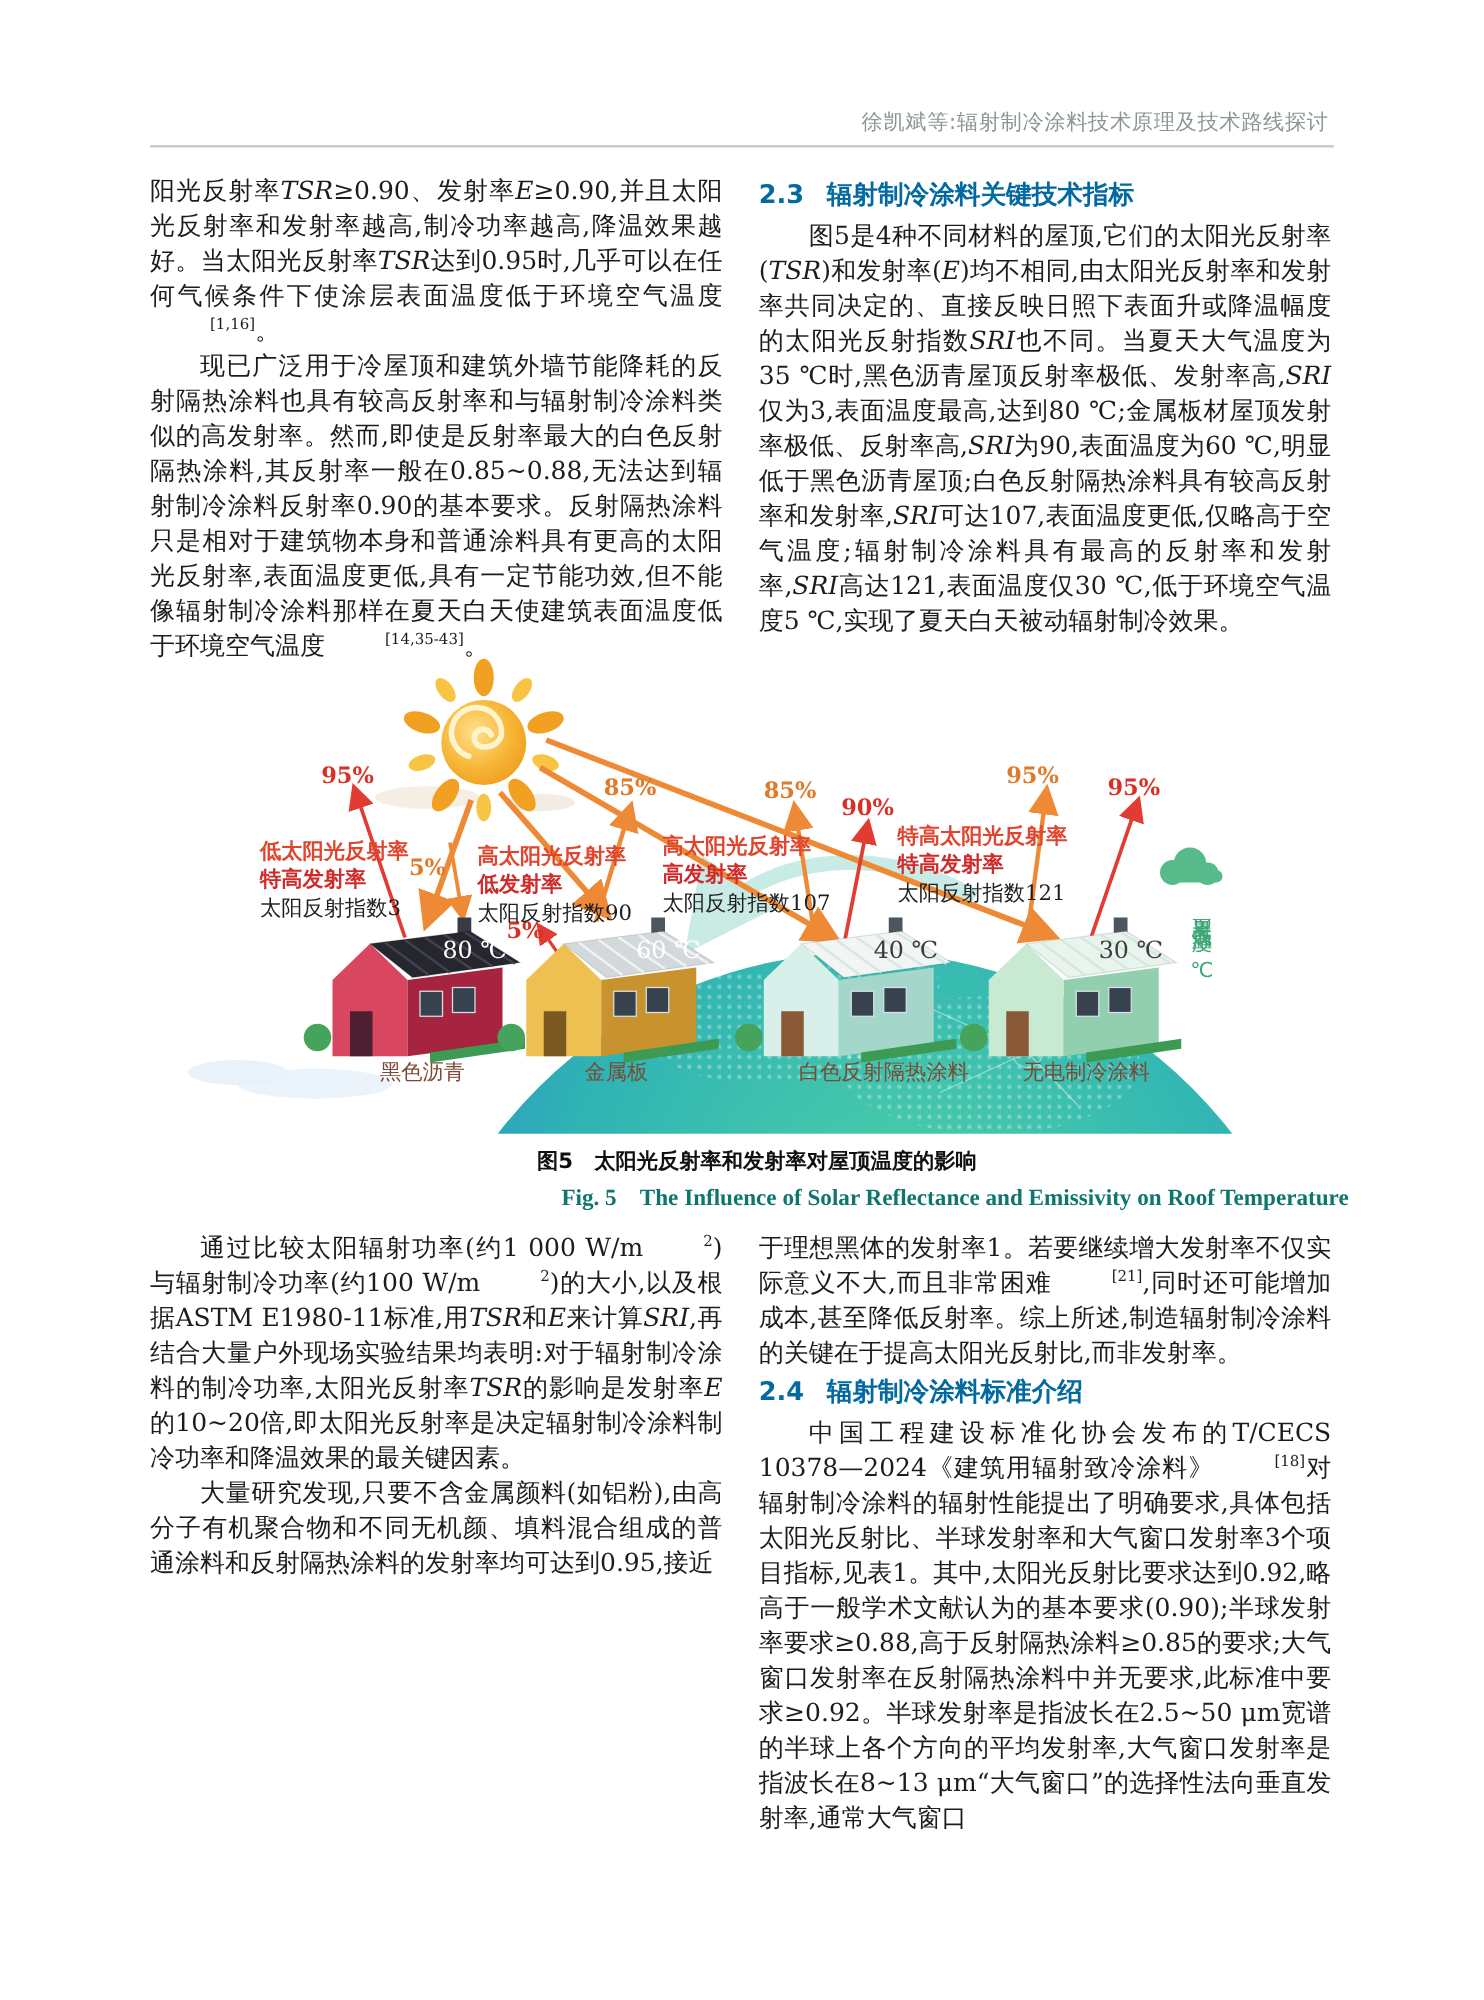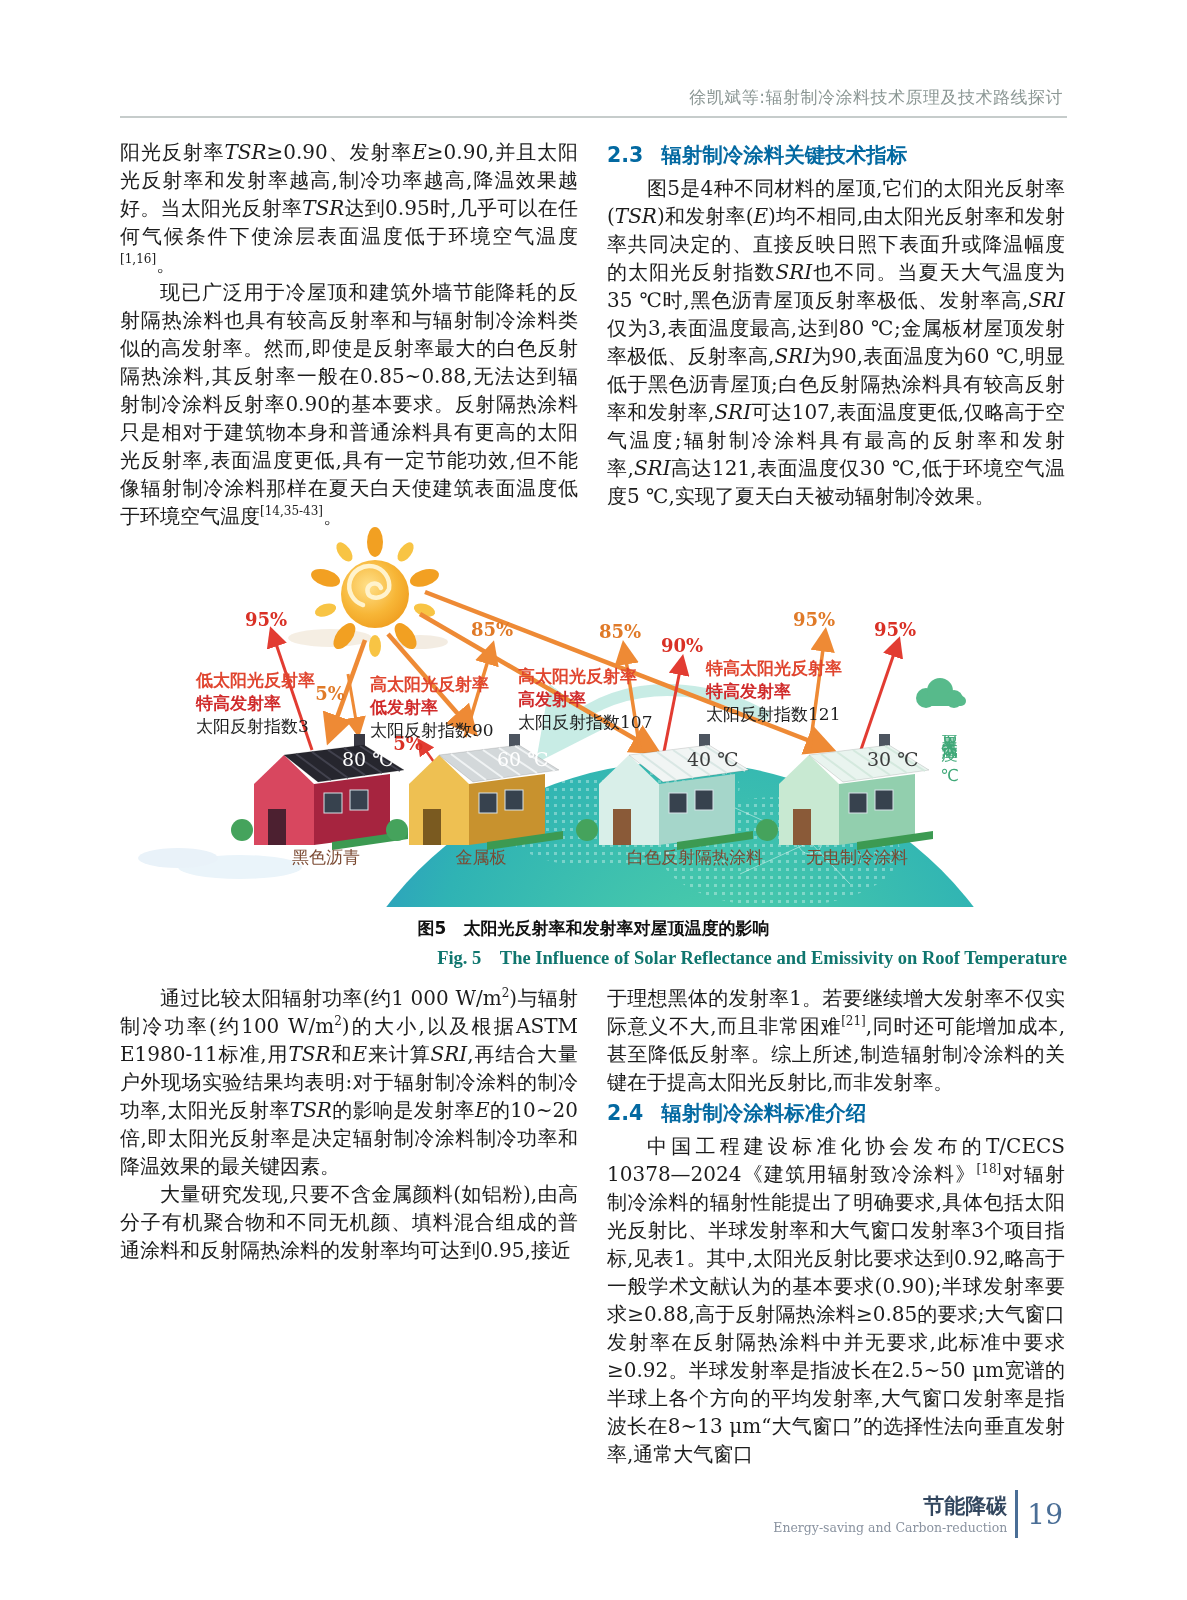--- a/index.html
+++ b/index.html
@@ -7,26 +7,26 @@
         font-family:"DejaVu Serif","Liberation Serif",serif;color:#1c1c1c;}
   .running-head{position:absolute;top:86px;right:124px;font-family:"DejaVu Sans","Liberation Sans",sans-serif;
         font-size:17px;color:#8b9794;letter-spacing:.5px;}
   .head-rule{position:absolute;top:116px;left:120px;width:947px;height:2px;background:#c6cccb;}
   .cols{position:absolute;left:120px;display:flex;gap:29px;}
   #cols-top{top:138px;}
   #cols-bottom{top:984px;}
   .col{width:458px;font-size:20px;line-height:28px;text-align:justify;}
   p.body-p{margin:0;text-indent:2em;}
   p.body-p.no-indent{text-indent:0;}
-  sup{font-size:12px;line-height:0;vertical-align:super;}
+  sup{font-size:12px;line-height:0;vertical-align:super;margin-left:48px;}
   i{font-style:italic;}
   .sec-head{margin:3px 0 5px 0;font-family:"DejaVu Sans","Liberation Sans",sans-serif;
         font-size:20.5px;font-weight:bold;color:#0369a1;text-indent:0;line-height:28px;}
   .sec-head .sec-num{margin-right:18px;}
-  .figure-wrap{position:absolute;left:120px;top:522px;width:947px;}
+  .figure-wrap{position:absolute;left:132px;top:522px;width:947px;}
   .fig-caption-cn{text-align:center;font-family:"DejaVu Sans","Liberation Sans",sans-serif;
         font-weight:bold;font-size:17px;color:#101010;margin-top:6px;}
   .fig-caption-en{text-align:right;font-family:Liberation Serif, serif;
         font-weight:bold;font-size:18.5px;color:#0f766e;margin-top:5px;}
   .ambient-vertical{position:absolute;left:818px;top:200px;height:175px;
         writing-mode:vertical-rl;font-family:"DejaVu Sans","Liberation Sans",sans-serif;
         font-size:16.5px;letter-spacing:2px;color:#3fa878;}
   .footer{position:absolute;top:1490px;right:124px;display:flex;align-items:center;}
   .footer-titles{text-align:right;}
   .footer-cn{font-family:"DejaVu Sans","Liberation Sans",sans-serif;font-weight:bold;
@@ -284,22 +284,14 @@
       <p class="body-p">通过比较太阳辐射功率(约1 000 W/m<sup>2</sup>)与辐射制冷功率(约100 W/m<sup>2</sup>)的大小,以及根据ASTM E1980-11标准,用<i>TSR</i>和<i>E</i>来计算<i>SRI</i>,再结合大量户外现场实验结果均表明:对于辐射制冷涂料的制冷功率,太阳光反射率<i>TSR</i>的影响是发射率<i>E</i>的10~20倍,即太阳光反射率是决定辐射制冷涂料制冷功率和降温效果的最关键因素。</p>
       <p class="body-p">大量研究发现,只要不含金属颜料(如铝粉),由高分子有机聚合物和不同无机颜、填料混合组成的普通涂料和反射隔热涂料的发射率均可达到0.95,接近</p>
     </div>
     <div class="col">
       <p class="body-p no-indent">于理想黑体的发射率1。若要继续增大发射率不仅实际意义不大,而且非常困难<sup>[21]</sup>,同时还可能增加成本,甚至降低反射率。综上所述,制造辐射制冷涂料的关键在于提高太阳光反射比,而非发射率。</p>
       <p class="sec-head"><span class="sec-num">2.4</span><span>辐射制冷涂料标准介绍</span></p>
       <p class="body-p">中国工程建设标准化协会发布的T/CECS 10378—2024《建筑用辐射致冷涂料》<sup>[18]</sup>对辐射制冷涂料的辐射性能提出了明确要求,具体包括太阳光反射比、半球发射率和大气窗口发射率3个项目指标,见表1。其中,太阳光反射比要求达到0.92,略高于一般学术文献认为的基本要求(0.90);半球发射率要求≥0.88,高于反射隔热涂料≥0.85的要求;大气窗口发射率在反射隔热涂料中并无要求,此标准中要求≥0.92。半球发射率是指波长在2.5~50 μm宽谱的半球上各个方向的平均发射率,大气窗口发射率是指波长在8~13 μm“大气窗口”的选择性法向垂直发射率,通常大气窗口</p>
     </div>
   </div>
 
-  <div class="footer">
-    <div class="footer-titles">
-      <div class="footer-cn">节能降碳</div>
-      <div class="footer-en">Energy-saving and Carbon-reduction</div>
-    </div>
-    <div class="footer-bar"></div>
-    <div class="footer-page">19</div>
-  </div>
 
 </div>
 
 </body></html>

